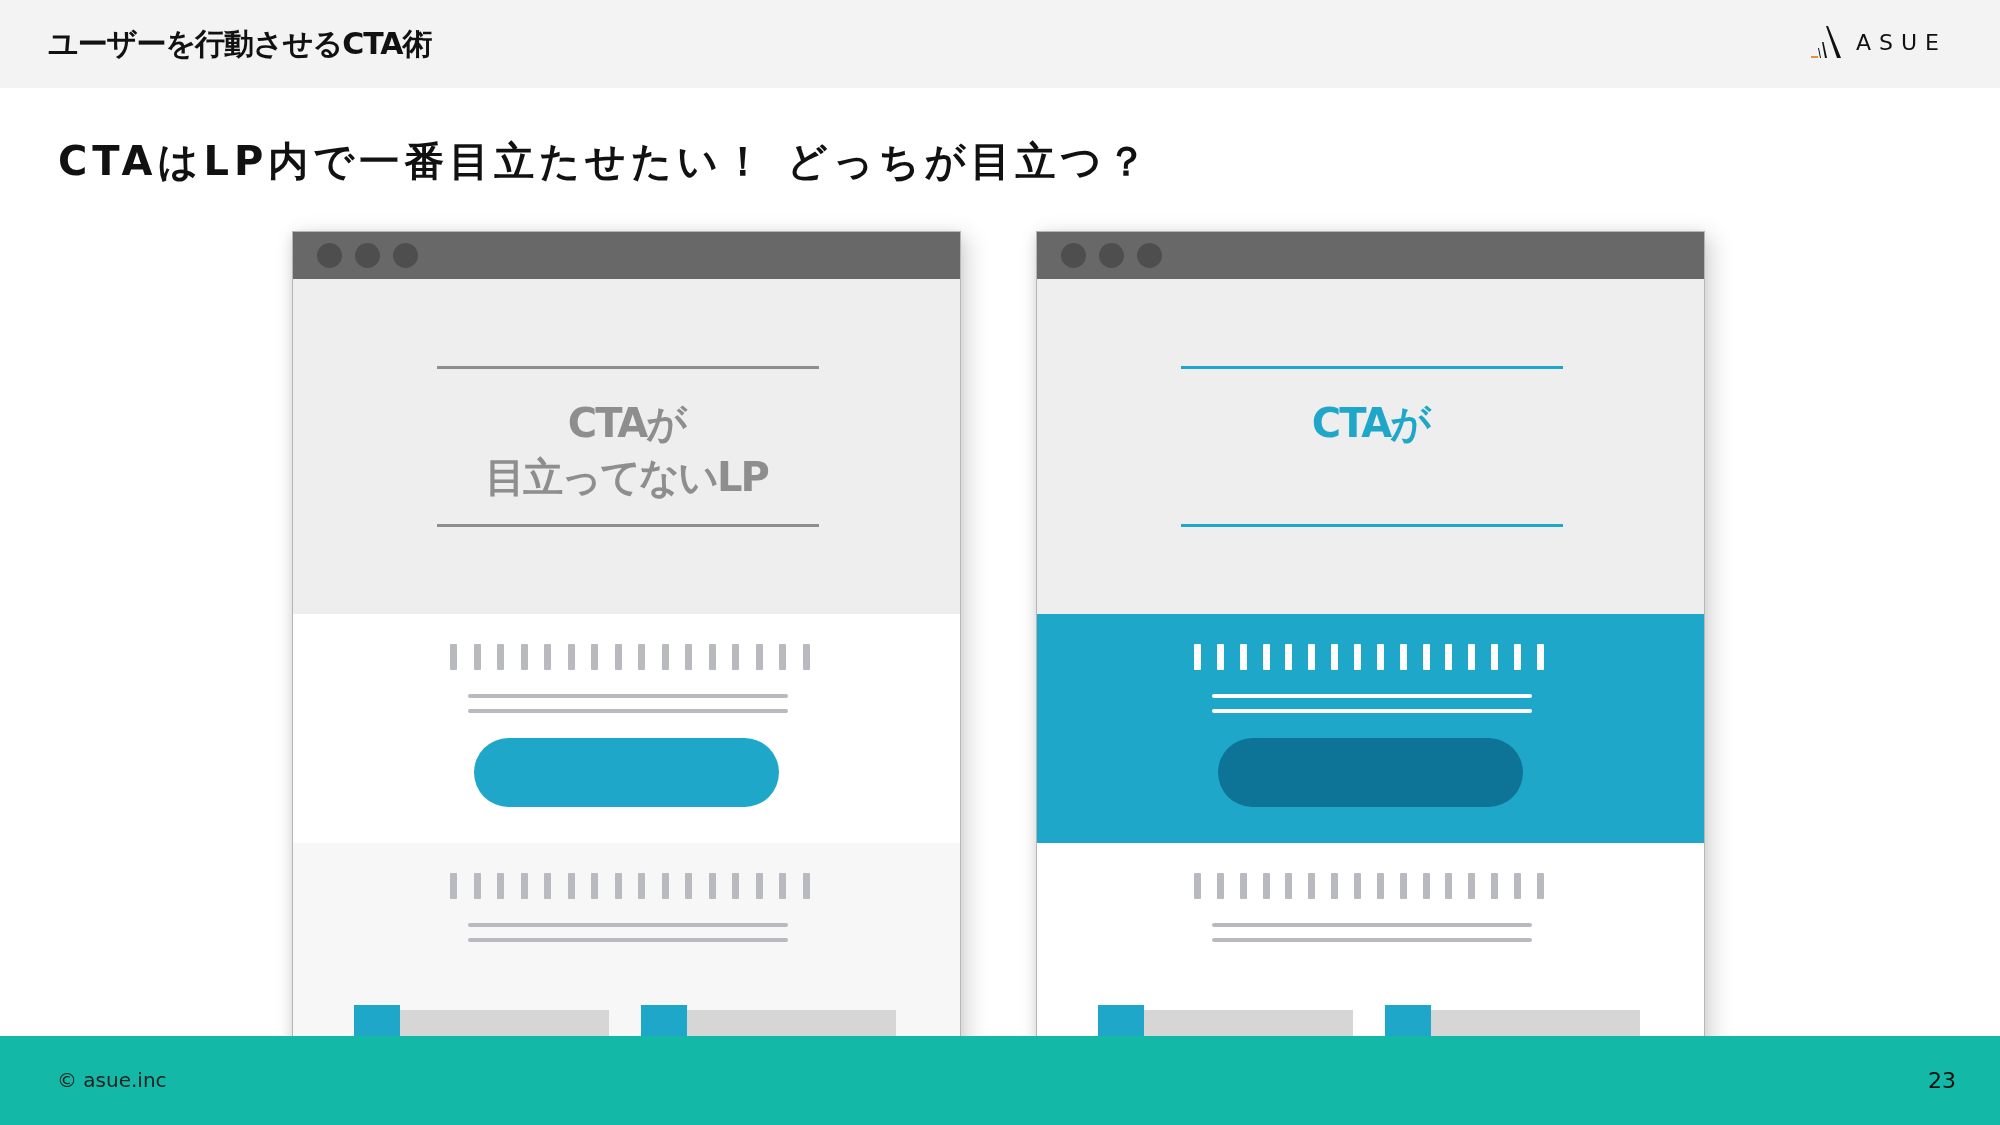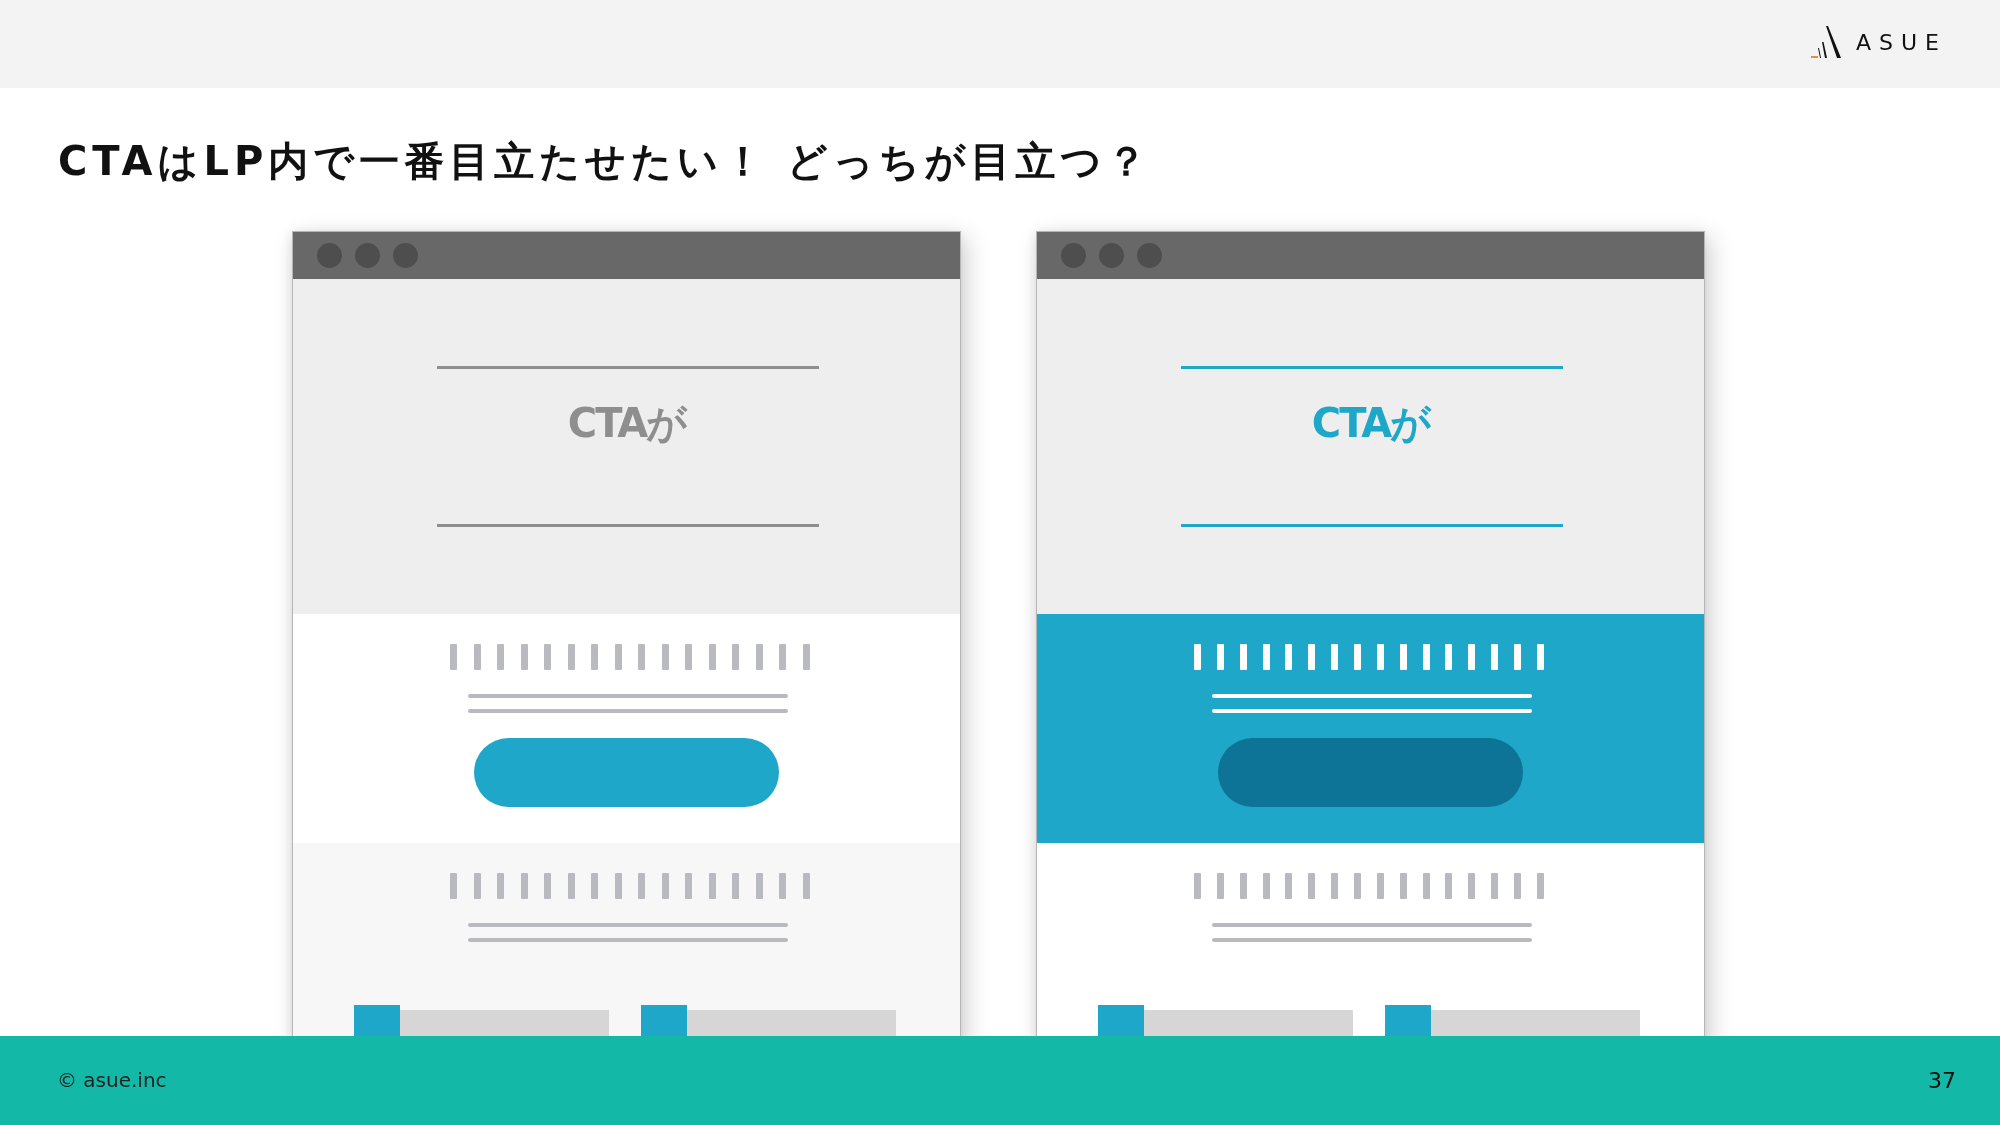--- a/index.html
+++ b/index.html
@@ -48,20 +48,21 @@
   .card-bar { position: absolute; left: 46px; top: 5px; width: 209px; height: 60px; }
 
   .footer { position: absolute; left: 0; top: 1036px; width: 2000px; height: 89px; background: #14b8a6; }
   .copyright { position: absolute; left: 57px; top: 32px; font-size: 20px; color: #222; font-family: "DejaVu Sans", sans-serif; }
   .page-number { position: absolute; right: 44px; top: 32px; font-size: 22px; color: #111; font-family: "DejaVu Sans", sans-serif; }
 </style>
 </head>
 <body>
 
 <div class="header">
+  <div class="header-title">ユーザーを行動させるCTA術</div>
   <div class="logo">
     <div class="logo-mark">
       <svg width="36" height="36" viewBox="0 0 36 36">
         <polygon points="18,2 20,2 33,34 29,34" fill="#111"></polygon>
         <polygon points="14,18 15.5,18 19,34 17,34" fill="#111"></polygon>
         <polygon points="10,24 11,24 13,34 12,34" fill="#111"></polygon>
         <rect x="3" y="32" width="7" height="2" fill="#e0913a"></rect>
       </svg>
     </div>
     <div class="logo-text">ASUE</div>
@@ -74,20 +75,21 @@
 
   <div class="browser left">
     <div class="titlebar">
       <span class="dot" style="left:24px"></span>
       <span class="dot" style="left:62px"></span>
       <span class="dot" style="left:100px"></span>
     </div>
     <div class="hero">
       <div class="hero-line top" style="background:#8e8e8e"></div>
       <div class="hero-text l1" style="color:#8e8e8e">CTAが</div>
+      <div class="hero-text l2" style="color:#8e8e8e">目立ってないLP</div>
       <div class="hero-line bottom" style="background:#8e8e8e"></div>
     </div>
     <div class="cta-section" style="background:#ffffff">
       <div class="bars">
         <span class="bar" style="background:#b9bac0"></span>
           <span class="bar" style="background:#b9bac0"></span>
           <span class="bar" style="background:#b9bac0"></span>
           <span class="bar" style="background:#b9bac0"></span>
         <span class="bar" style="background:#b9bac0"></span>
           <span class="bar" style="background:#b9bac0"></span>
@@ -201,14 +203,14 @@
         <div class="card-icon" style="background:#1fa7c9"></div>
         <div class="card-bar" style="background:#d6d6d6"></div>
       </div>
     </div>
   </div>
 
 </div>
 
 <div class="footer">
   <div class="copyright">© asue.inc</div>
-  <div class="page-number">37</div>
+  <div class="page-number">23</div>
 </div>
 
 </body></html>

